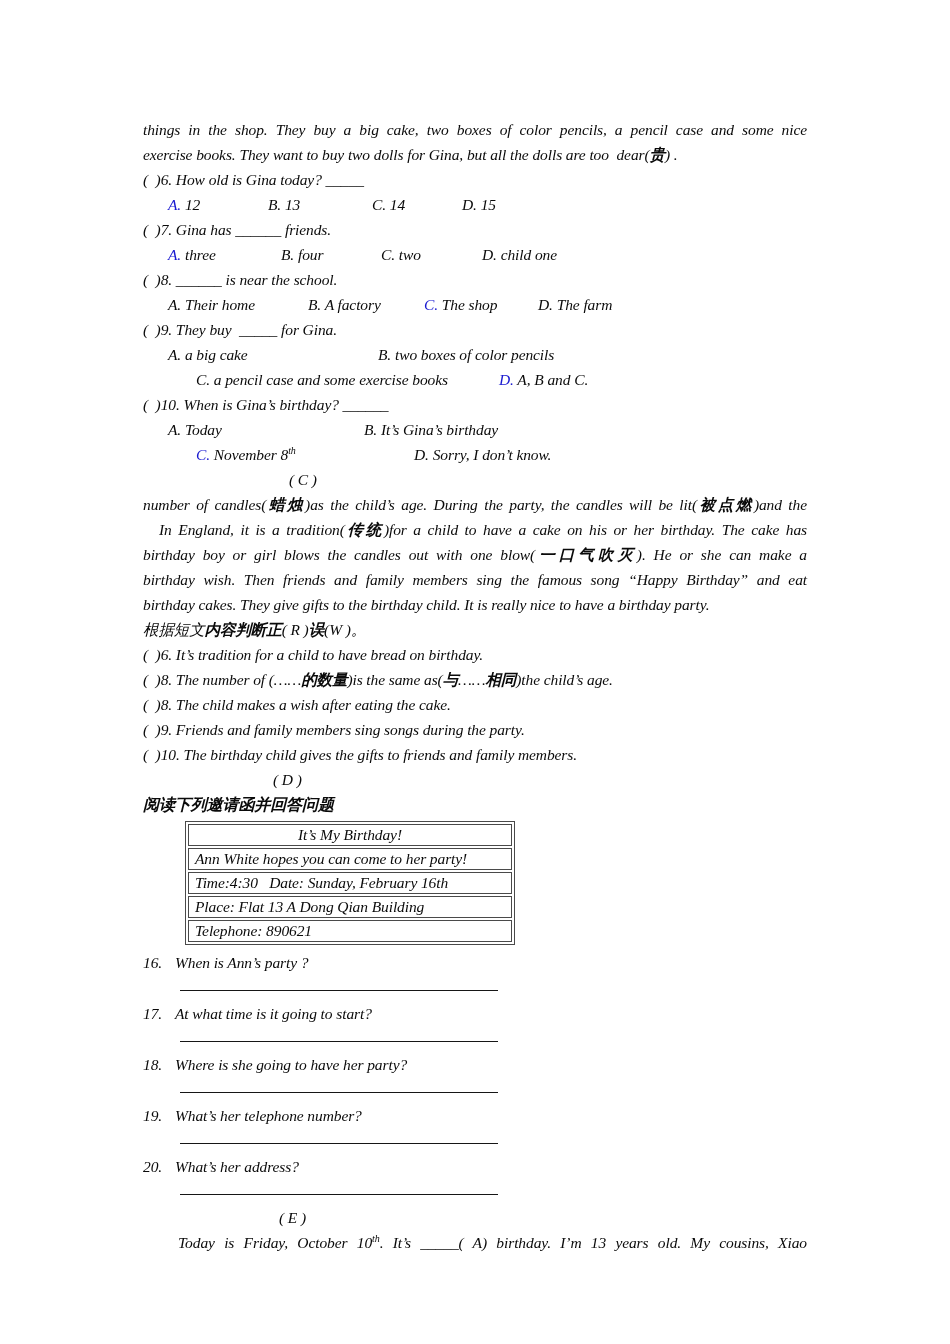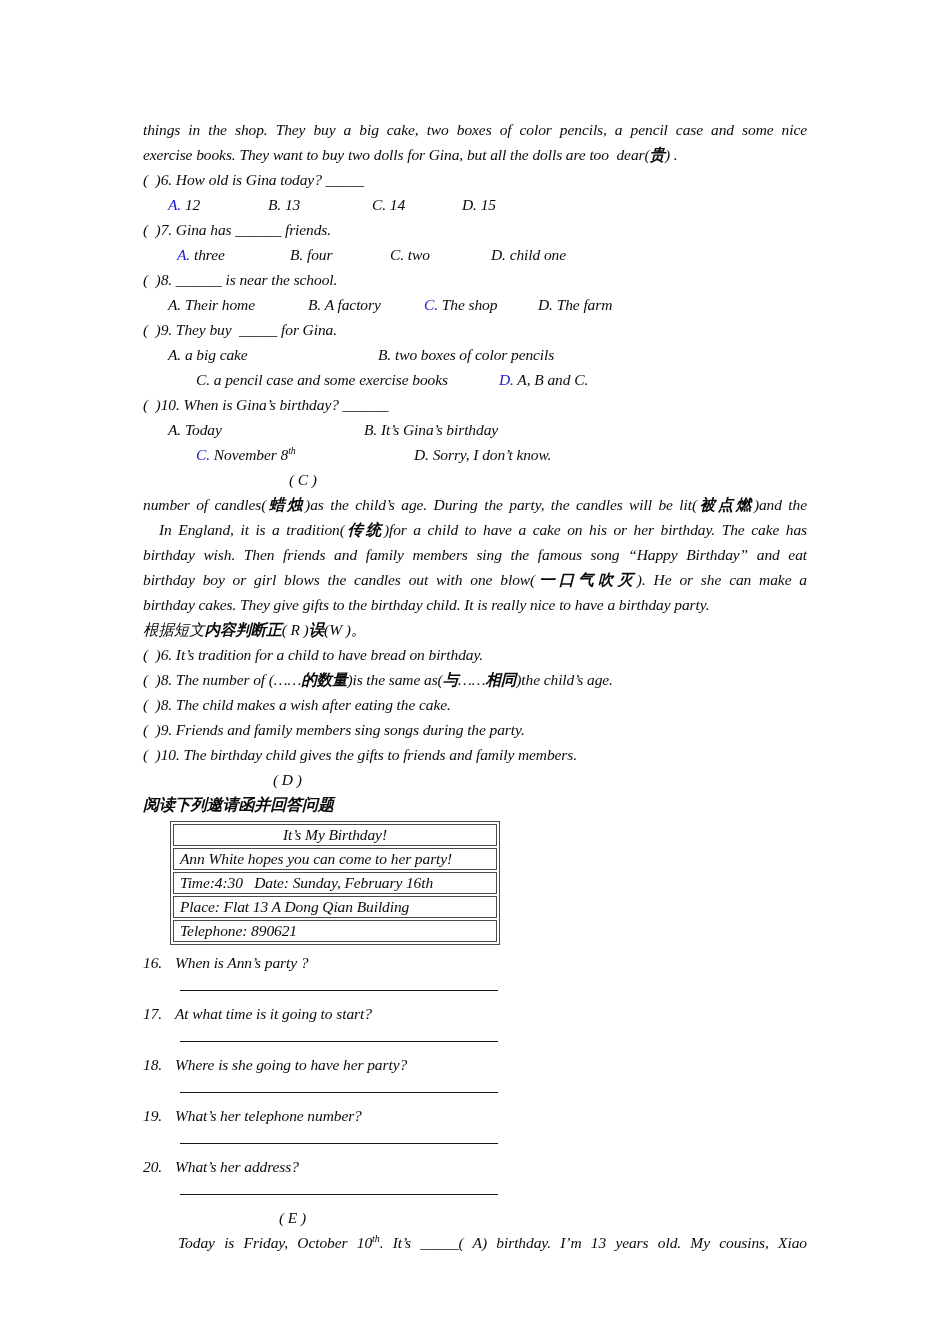--- a/index.html
+++ b/index.html
@@ -14,29 +14,29 @@
   .ind-c{padding-left:16px;}
   .ind-e{padding-left:35px;}
   .pre{white-space:pre-wrap;}
   .b{font-weight:bold;}
   sup{font-size:10px;line-height:0;}
   .blue{color:var(--accent-blue,#1a1ad0);}
   .opts{display:flex;margin-left:25px;}
   .opts .opt{display:inline-block;white-space:pre;}
   .ind2{margin-left:53px;}
   .mw90{min-width:90px;}  .mw100{min-width:100px;} .mw101{min-width:101px;}
-  .mw104{min-width:104px;}.mw113{min-width:113px;margin-left:9px;} .mw114{min-width:114px;}
+  .mw104{min-width:104px;}.mw113{min-width:113px;} .mw114{min-width:114px;}
   .mw116{min-width:116px;}.mw140{min-width:140px;} .mw196{min-width:196px;}
   .mw210{min-width:210px;}.mw218{min-width:218px;} .mw303{min-width:303px;}
   .marker-c{margin-left:146px;}
   .marker-d{margin-left:130px;}
   .marker-e{margin-left:136px;}
   .heading{font-weight:bold;font-size:16px;}
   table.invite{border-collapse:separate;border-spacing:2px;border:1px solid var(--table-border,#4a4a4a);
-    margin:4px 0 5px 27px;width:330px;}
+    margin:4px 0 5px 42px;width:330px;}
   table.invite td{border:1px solid var(--table-border,#4a4a4a);padding:0 6px;height:18px;
     line-height:20px;white-space:pre-wrap;}
   table.invite td.center{text-align:center;}
   .qa-q{min-height:25px;}
   .qa-num{display:inline-block;width:32px;}
   .ans{width:318px;height:15px;margin:0 0 10px 37px;border-bottom:1px solid #161616;}
 </style>
 </head>
 <body>
 
@@ -86,22 +86,22 @@
       <span class="opt"><span>B.</span><span> It’s Gina’s birthday</span></span>
     </div>
     <div class="opts line ind2">
       <span class="opt mw218"><span class="blue">C.</span><span> November 8</span><sup>th</sup></span>
       <span class="opt"><span>D.</span><span> Sorry, I don’t know.</span></span>
     </div>
 
     <div class="line marker-c">( C )</div>
     <div class="line jline"><span>number of candles(</span><span class="b">蜡烛</span><span>)as the child’s age. During the party, the candles will be lit(</span><span class="b">被点燃</span><span>)and the</span></div>
     <div class="line jline ind-c"><span>In England, it is a tradition(</span><span class="b">传统</span><span>)for a child to have a cake on his or her birthday. The cake has</span></div>
+    <div class="line jline"><span>birthday boy or girl blows the candles out with one blow(</span><span class="b">一口气吹灭</span><span>). He or she can make a</span></div>
     <div class="line jline"><span>birthday wish. Then friends and family members sing the famous song “Happy Birthday” and eat</span></div>
-    <div class="line jline"><span>birthday boy or girl blows the candles out with one blow(</span><span class="b">一口气吹灭</span><span>). He or she can make a</span></div>
     <div class="line"><span>birthday cakes. They give gifts to the birthday child. It is really nice to have a birthday party.</span></div>
     <div class="line pre"><span>根据短文</span><span class="b">内容判断正</span><span>( R )</span><span class="b">误</span><span>(W )。</span></div>
     <div class="line pre"><span>(  )6. It’s tradition for a child to have bread on birthday.</span></div>
     <div class="line pre"><span>(  )8. The number of (……</span><span class="b">的数量</span><span>)is the same as(</span><span class="b">与</span><span>……</span><span class="b">相同</span><span>)the child’s age.</span></div>
     <div class="line pre"><span>(  )8. The child makes a wish after eating the cake.</span></div>
     <div class="line pre"><span>(  )9. Friends and family members sing songs during the party.</span></div>
     <div class="line pre"><span>(  )10. The birthday child gives the gifts to friends and family members.</span></div>
 
     <div class="line marker-d">( D )</div>
     <div class="line heading">阅读下列邀请函并回答问题</div>

